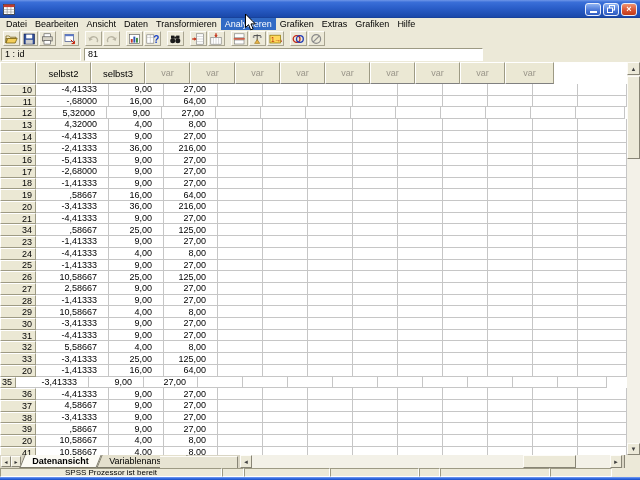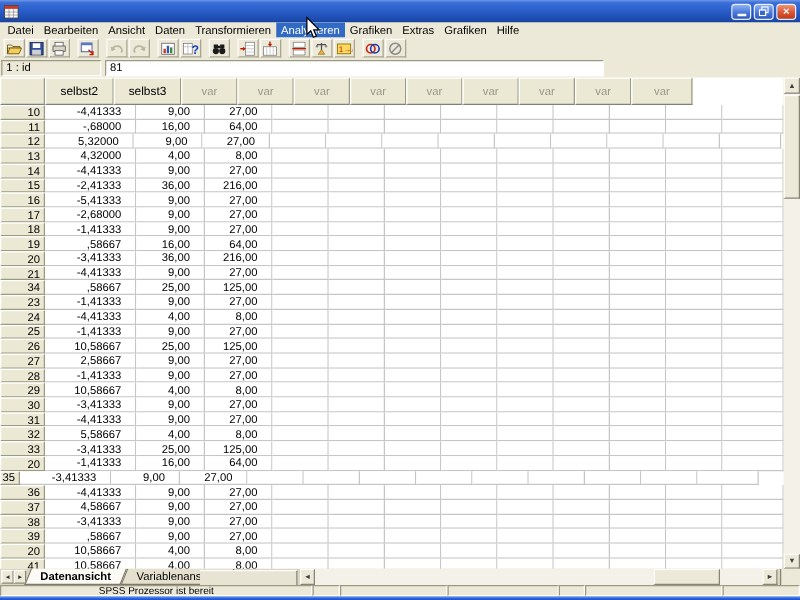--- a/index.html
+++ b/index.html
@@ -813,21 +813,21 @@
       </div>
     <div class="hthumb"></div>
     <div class="hbtn" style="left:370px">
         <span>►</span>
       </div>
   </div>
   <div class="corner"></div>
 </div>
 
 <div class="statusbar">
-  <div class="spanel" style="width:250px">SPSS Prozessor ist bereit</div>
+  <div class="spanel" style="width:222px">SPSS Prozessor ist bereit</div>
   <div class="spanel" style="width:22px"></div>
   <div class="spanel" style="width:86px"></div>
   <div class="spanel" style="width:89px"></div>
   <div class="spanel" style="width:21px"></div>
   <div class="spanel" style="width:110px"></div>
   <div class="spanel" style="width:62px"></div>
 </div>
 
 <div class="bluestrip"></div>
 

